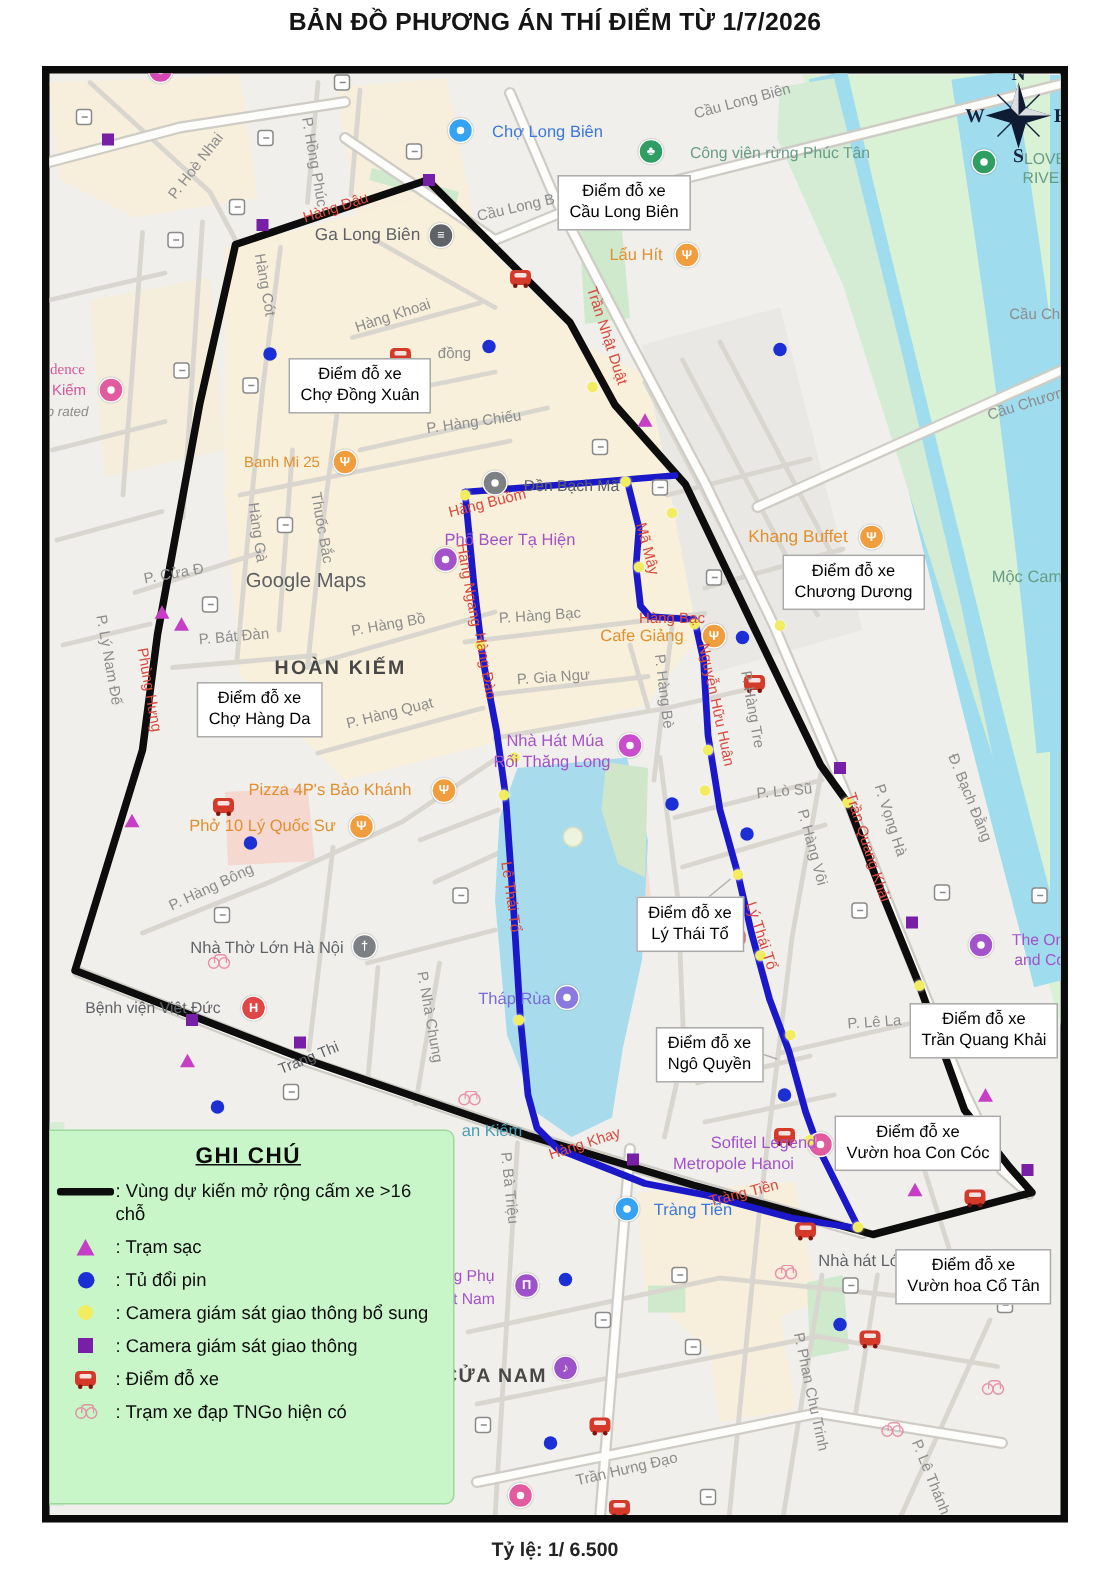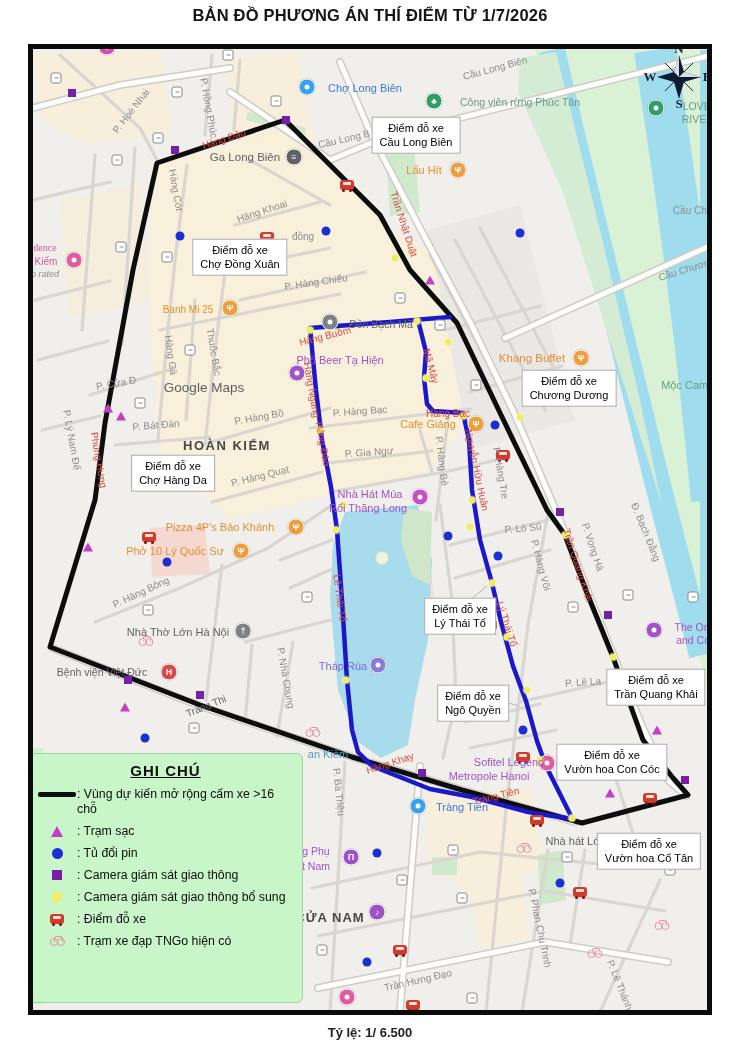--- a/index.html
+++ b/index.html
@@ -231,29 +231,29 @@
             <span class="tx">: Trạm sạc</span>
           </div>
           <div class="li">
             <span class="ic">
               <span class="sw-dot-blue"></span>
             </span>
             <span class="tx">: Tủ đổi pin</span>
           </div>
           <div class="li">
             <span class="ic">
+              <span class="sw-dot-yellow"></span>
+            </span>
+            <span class="tx">: Camera giám sát giao thông bổ sung</span>
+          </div>
+          <div class="li">
+            <span class="ic">
               <span class="sw-sq"></span>
             </span>
             <span class="tx">: Camera giám sát giao thông</span>
-          </div>
-          <div class="li">
-            <span class="ic">
-              <span class="sw-dot-yellow"></span>
-            </span>
-            <span class="tx">: Camera giám sát giao thông bổ sung</span>
           </div>
           <div class="li">
             <span class="ic">
               <span class="car"></span>
             </span>
             <span class="tx">: Điểm đỗ xe</span>
           </div>
           <div class="li">
             <span class="ic">
               <span class="bike">

